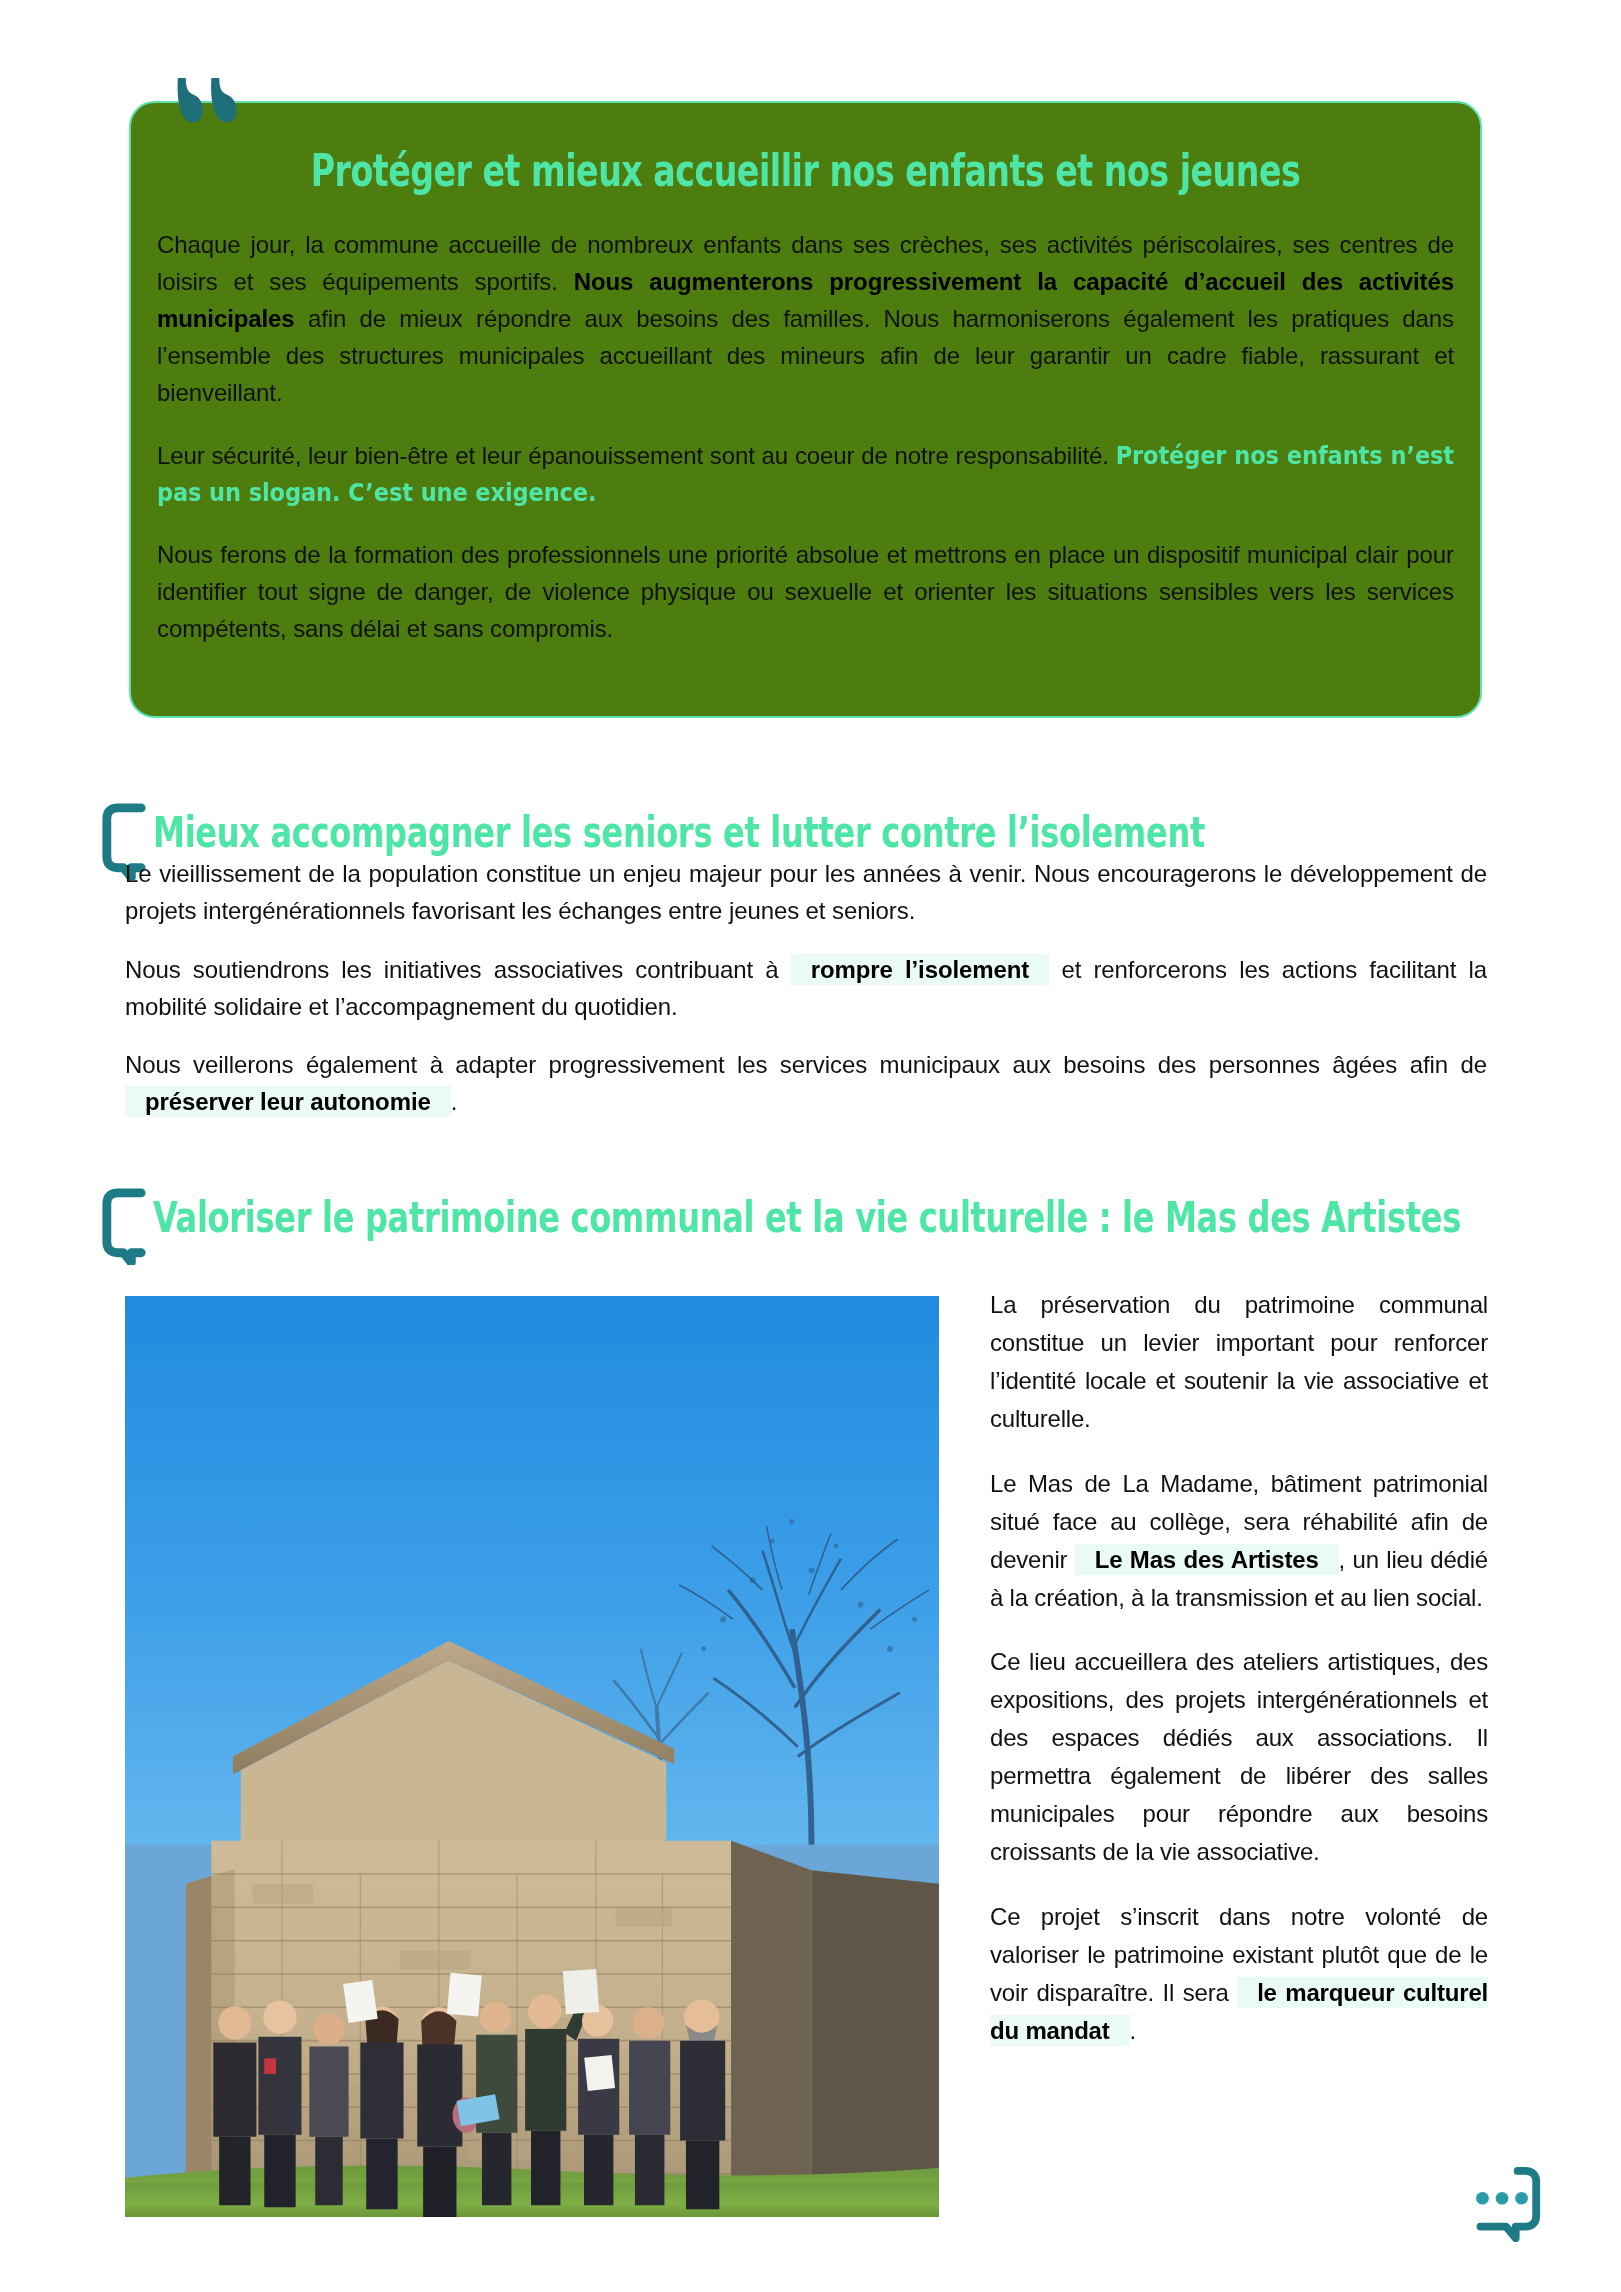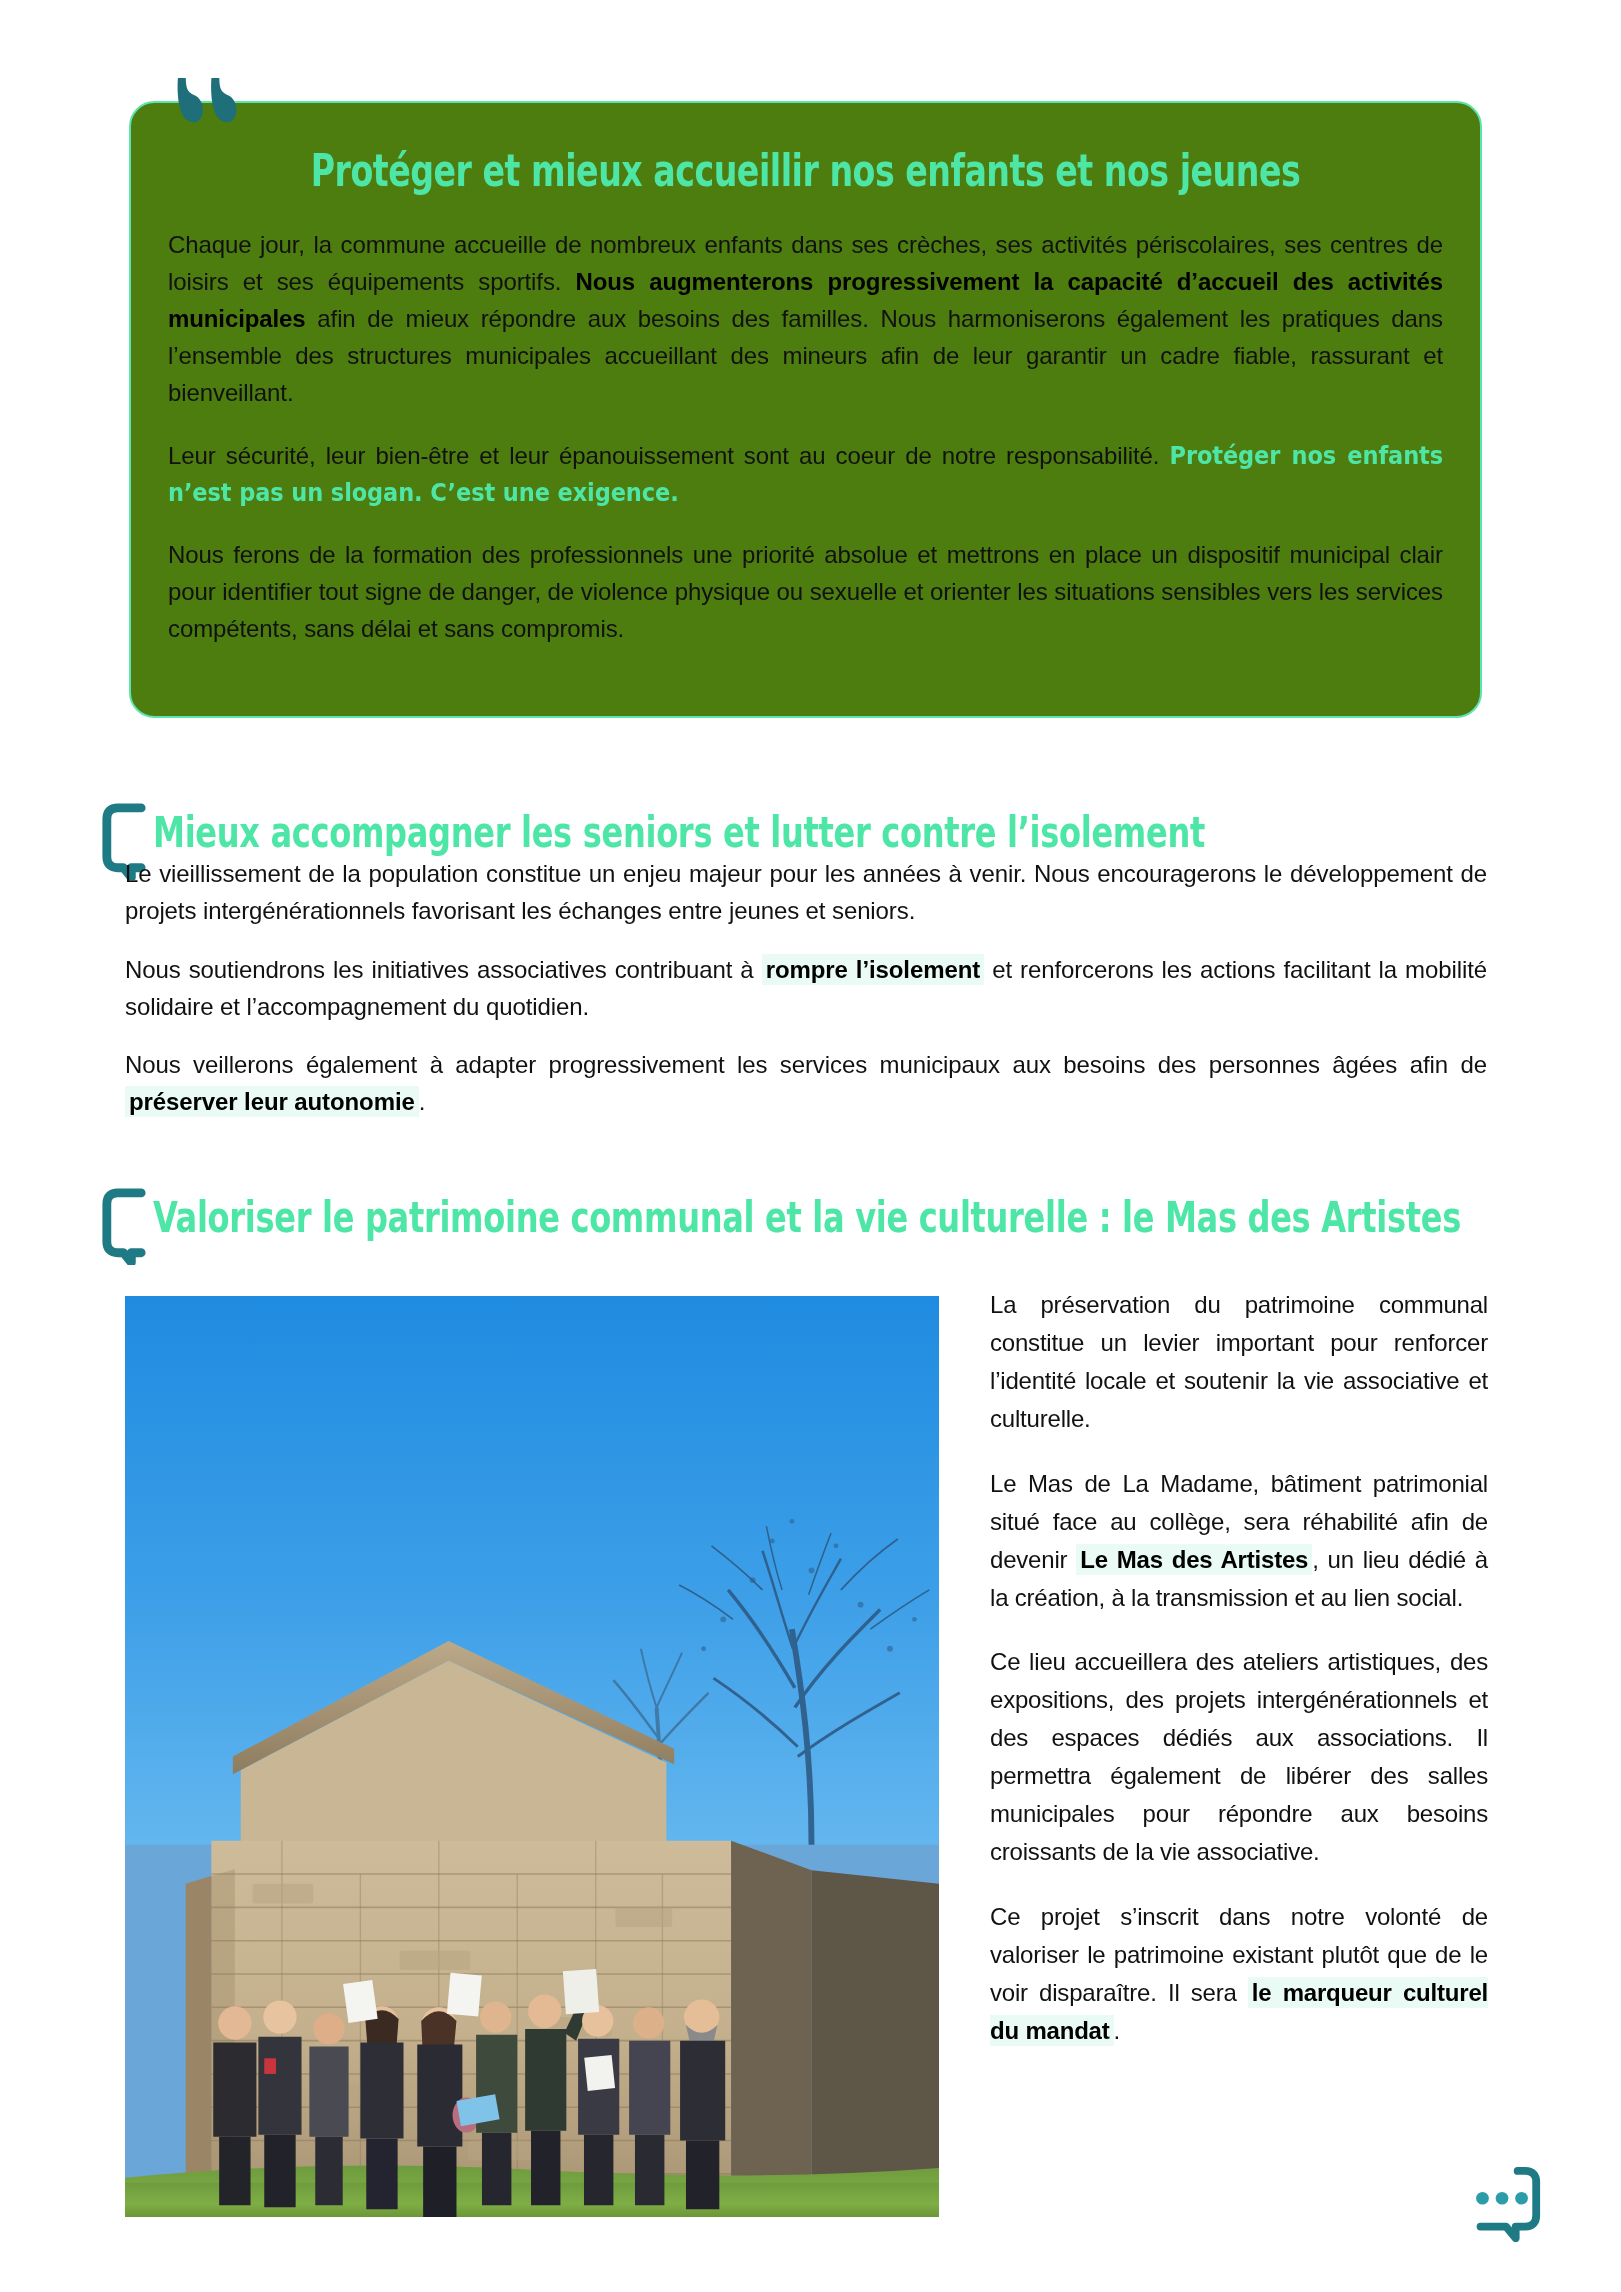--- a/index.html
+++ b/index.html
@@ -48,21 +48,21 @@
     line-height: 1;
     text-align: center;
     letter-spacing: -0.6px;
     transform: scaleX(0.84);
     transform-origin: center center;
     margin-top: 46px;
     white-space: nowrap;
   }
 
   .callout-body {
-    padding: 0 37px;
+    padding: 0 26px;
     margin-top: 33px;
   }
 
   .callout-body p {
     font-size: 24px;
     line-height: 37px;
     color: #111111;
     text-align: justify;
     letter-spacing: -0.1px;
     margin-bottom: 25.5px;
@@ -121,21 +121,21 @@
     text-align: justify;
     letter-spacing: -0.1px;
     margin-bottom: 21.6px;
   }
   .block p:last-child { margin-bottom: 0; }
 
   .hl {
     background: #E9FBF4;
     font-weight: 700;
     color: #000;
-    padding: 2px 4px;
+    padding: 2px 20px;
   }
 
   
   .photo {
     position: absolute;
     left: 125px;
     top: 1296px;
     width: 814px;
     height: 921px;
     overflow: hidden;

